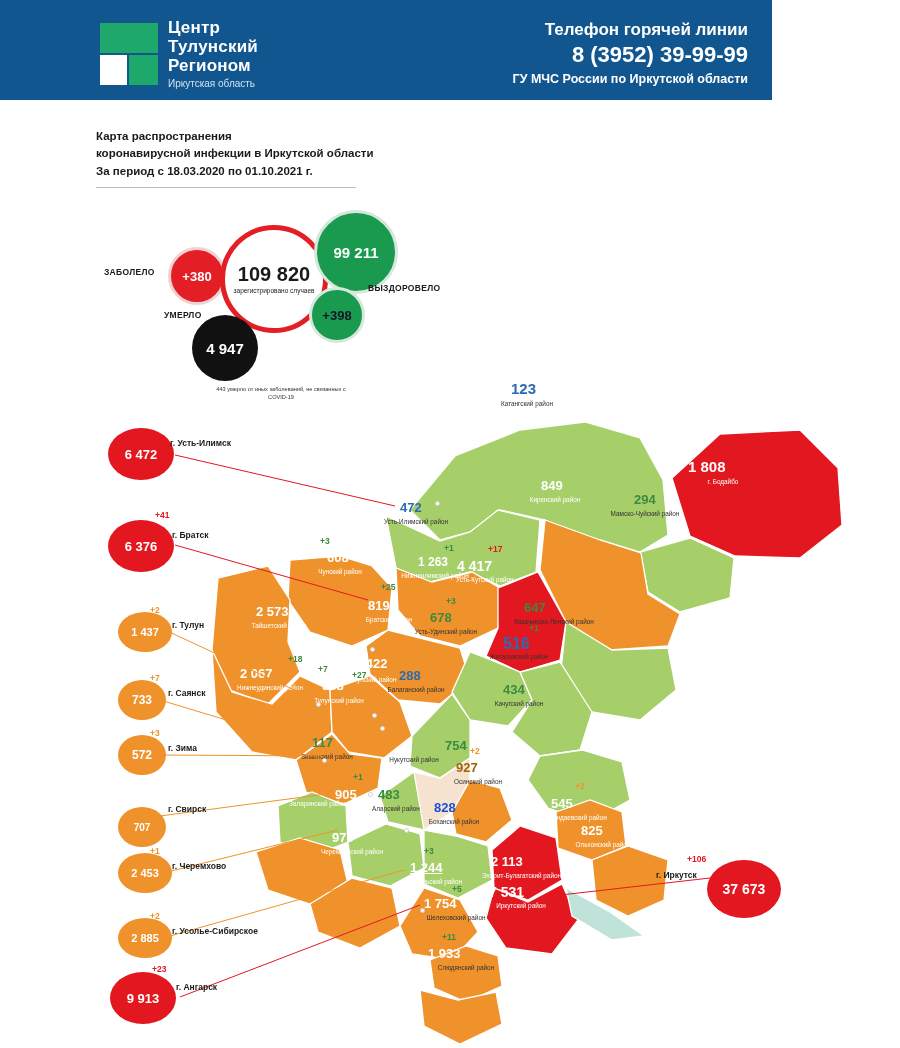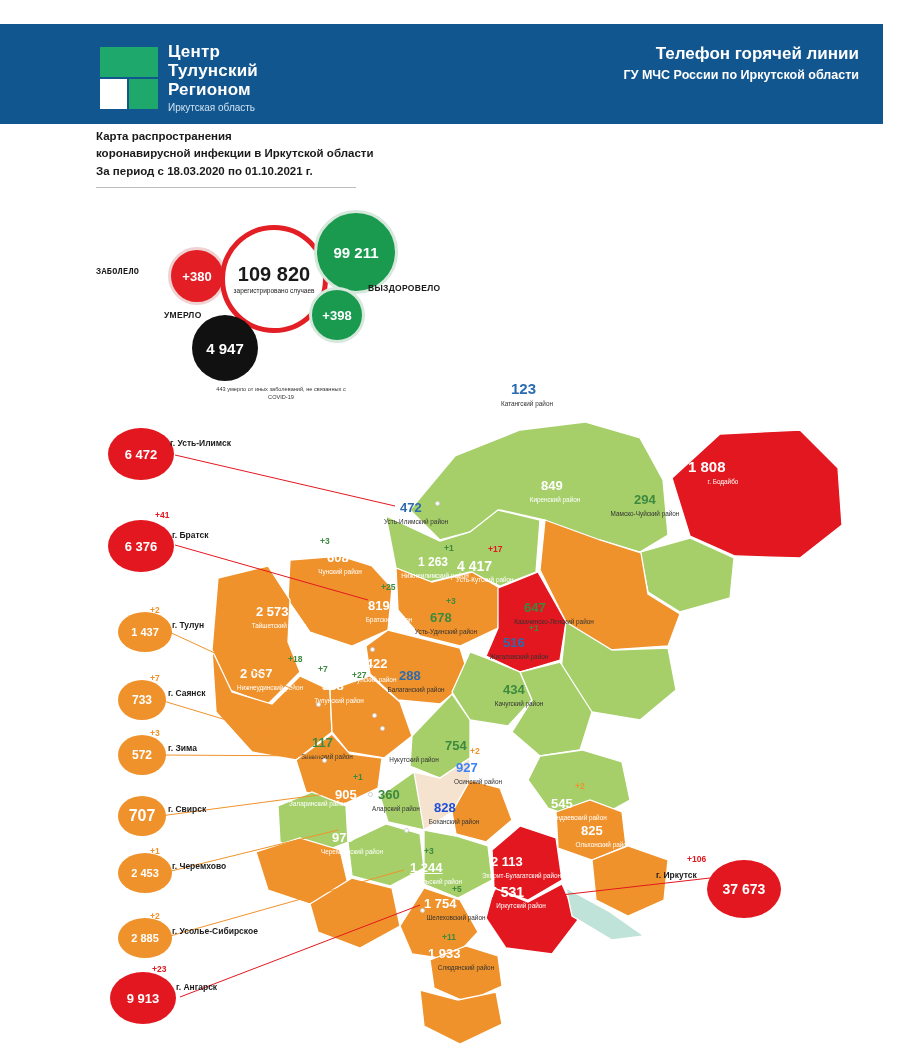--- a/index.html
+++ b/index.html
@@ -7,24 +7,23 @@
   body {
     width: 900px; height: 1048px;
     background: #ffffff;
     font-family: "Liberation Sans", sans-serif;
     color: #222;
     position: relative;
     overflow: hidden;
   }
   
   .header {
-    position: absolute; left:0; top:0; width:883px; height:100px;
+    position: absolute; left:0; top:0; width:772px; height:100px;
     background: #12568f;
     color: #ffffff;
-    margin-top: 24px;
   }
   .logo-wrap {
     position:absolute; left:100px; top:18px; display:flex; align-items:center; gap:10px;
   }
   .logo-mark { width:58px; height:62px; position:relative; }
   .logo-mark .sq1 { position:absolute; left:0; top:0; width:58px; height:30px; background:#1fa86b; }
   .logo-mark .sq2 { position:absolute; left:0; top:32px; width:27px; height:30px; background:#ffffff; }
   .logo-mark .sq3 { position:absolute; left:29px; top:32px; width:29px; height:30px; background:#1fa86b; }
   .logo-text { line-height:1.12; }
   .logo-text .l1, .logo-text .l2, .logo-text .l3 { font-weight:bold; font-size:17px; letter-spacing:.2px;}
@@ -41,24 +40,24 @@
   .title-block .d { font-size:11.5px; font-weight:bold; }
 
   
   .stats { position:absolute; left:96px; top:205px; width:420px; height:160px;}
   .circle { position:absolute; border-radius:50%; display:flex; align-items:center; justify-content:center; flex-direction:column; }
   .c-main { left:124px; top:20px; width:108px; height:108px; background:#ffffff; border:5px solid #e31e24; }
   .c-main .big { font-size:20px; font-weight:bold; color:#1a1a1a; }
   .c-main .sub { font-size:6.5px; color:#1a1a1a; margin-top:1px; text-align:center; line-height:1.15;}
   .c-red-delta { left:72px; top:42px; width:58px; height:58px; background:#e31e24; color:#fff; font-size:13px; font-weight:bold; border:3px solid #f0d2d3;}
   .c-green { left:218px; top:5px; width:84px; height:84px; background:#199a4f; color:#fff; font-size:15px; font-weight:bold; border:3px solid #d6e8dc;}
-  .c-green-delta { left:213px; top:82px; width:56px; height:56px; background:#199a4f; color:#ffffff; font-size:13px; font-weight:bold; border:3px solid #d6e8dc;}
+  .c-green-delta { left:213px; top:82px; width:56px; height:56px; background:#199a4f; color:#0f172a; font-size:13px; font-weight:bold; border:3px solid #d6e8dc;}
   .c-black { left:96px; top:110px; width:66px; height:66px; background:#111; color:#fff; font-size:15px; font-weight:bold; }
   .lbl { position:absolute; font-size:8.5px; font-weight:bold; color:#1a1a1a; letter-spacing:.3px;}
-  .lbl-zab { left:0px; top:62px;font-family:Liberation Mono, monospace; }
+  .lbl-zab { left:8px; top:62px; }
   .lbl-vyz { left:272px; top:78px; }
   .lbl-umer { left:68px; top:105px;}
   .note { position:absolute; left:115px; top:180px; width:140px; font-size:5.6px; color:#333; text-align:center; line-height:1.5;}
 
   
   .map { position:absolute; left:0; top:360px; width:900px; height:688px; }
   .map svg { display:block; }
 
   
   .pill {
@@ -90,20 +89,21 @@
     </div>
     <div class="logo-text">
       <div class="l1">Центр</div>
       <div class="l2">Тулунский</div>
       <div class="l3">Регионом</div>
       <div class="l4">Иркутская область</div>
     </div>
   </div>
   <div class="hotline">
     <div class="hl1">Телефон горячей линии</div>
+    <div class="hl2">8 (3952) 39-99-99</div>
     <div class="hl3">ГУ МЧС России по Иркутской области</div>
   </div>
 </div>
 
 <div class="title-block">
   <div class="t">Карта распространения</div>
   <div class="t">коронавирусной инфекции в Иркутской области</div>
   <div class="t">За период с 18.03.2020 по 01.10.2021 г.</div>
   <div class="rule"></div>
 </div>
@@ -230,21 +230,21 @@
   <div class="mname" style="left:312px; top:208px; width:56px; color:#ffffff;">Чунский район</div>
 
   <div class="mnum" style="left:368px; top:238px; font-size:13px; color:#ffffff;">819</div>
   <div class="delta gr" style="left:381px; top:222px;">+25</div>
   <div class="mname" style="left:360px; top:256px; width:58px; color:#ffffff;">Братский район</div>
 
   <div class="mnum" style="left:430px; top:250px; font-size:13px; color:#3c8a3f;">678</div>
   <div class="delta gr" style="left:446px; top:236px;">+3</div>
   <div class="mname" style="left:406px; top:268px; width:80px;">Усть-Удинский район</div>
 
-  <div class="mnum" style="left:503px; top:275px; font-size:13px; color:#2b6bb0;">516</div>
+  <div class="mnum" style="left:503px; top:275px; font-size:16px; color:#2b6bb0;">516</div>
   <div class="delta gr" style="left:529px; top:263px;">+1</div>
   <div class="mname" style="left:482px; top:293px; width:74px;">Жигаловский район</div>
 
   <div class="mnum" style="left:503px; top:322px; font-size:13px; color:#3c8a3f;">434</div>
   <div class="mname" style="left:482px; top:340px; width:74px;">Качугский район</div>
 
   <div class="mnum" style="left:256px; top:244px; font-size:13px; color:#ffffff;">2 573</div>
   <div class="mname" style="left:246px; top:262px; width:66px; color:#ffffff;">Тайшетский район</div>
 
   <div class="mnum" style="left:240px; top:306px; font-size:13px; color:#ffffff;">2 067</div>
@@ -261,29 +261,29 @@
 
   <div class="mnum" style="left:399px; top:308px; font-size:13px; color:#2b6bb0;">288</div>
   <div class="mname" style="left:380px; top:326px; width:72px;">Балаганский район</div>
 
   <div class="mnum" style="left:312px; top:375px; font-size:13px; color:#3c8a3f;">117</div>
   <div class="mname" style="left:295px; top:393px; width:64px;">Зиминский район</div>
 
   <div class="mnum" style="left:397px; top:378px; font-size:13px; color:#3c8a3f;margin-left:48px;">754</div>
   <div class="mname" style="left:383px; top:396px; width:62px;">Нукутский район</div>
 
-  <div class="mnum" style="left:456px; top:400px; font-size:13px; color:#3b82f6;">927</div>
+  <div class="mnum" style="left:456px; top:400px; font-size:13px; color:#a16207;">927</div>
   <div class="delta or" style="left:470px; top:386px;">+2</div>
   <div class="mname" style="left:449px; top:418px; width:58px;">Осинский район</div>
 
   <div class="mnum" style="left:335px; top:427px; font-size:13px; color:#ffffff;">905</div>
   <div class="delta gr" style="left:353px; top:412px;">+1</div>
   <div class="mname" style="left:283px; top:440px; width:70px; color:#ffffff;">Заларинский район</div>
 
-  <div class="mnum" style="left:378px; top:427px; font-size:13px; color:#3c8a3f;">360</div>
+  <div class="mnum" style="left:378px; top:427px; font-size:13px; color:#3c8a3f;">483</div>
   <div class="mname" style="left:366px; top:445px; width:60px;">Аларский район</div>
 
   <div class="mnum" style="left:434px; top:440px; font-size:13px; color:#1d4ed8;">828</div>
   <div class="mname" style="left:422px; top:458px; width:64px;">Боханский район</div>
 
   <div class="mnum" style="left:551px; top:436px; font-size:13px; color:#ffffff;">545</div>
   <div class="delta or" style="left:575px; top:421px;">+2</div>
   <div class="mname" style="left:539px; top:454px; width:74px; color:#ffffff;">Баяндаевский район</div>
 
   <div class="mnum" style="left:581px; top:463px; font-size:13px; color:#ffffff;">825</div>
@@ -338,21 +338,21 @@
   <div class="callout-label" style="left:172px; top:260px;">г. Тулун</div>
 
   <div class="delta or" style="left:150px; top:313px;">+7</div>
   <div class="pill orange" style="left:118px; top:320px; width:48px; height:40px; font-size:12px;">733</div>
   <div class="callout-label" style="left:168px; top:328px;">г. Саянск</div>
 
   <div class="delta or" style="left:150px; top:368px;">+3</div>
   <div class="pill orange" style="left:118px; top:375px; width:48px; height:40px; font-size:12px;">572</div>
   <div class="callout-label" style="left:168px; top:383px;">г. Зима</div>
 
-  <div class="pill orange" style="left:118px; top:436px; width:48px; height:40px; font-size:16px;">707</div>
+  <div class="pill orange" style="left:118px; top:447px; width:48px; height:40px; font-size:10px;">707</div>
   <div class="callout-label" style="left:168px; top:444px;">г. Свирск</div>
 
   <div class="delta or" style="left:150px; top:486px;">+1</div>
   <div class="pill orange" style="left:118px; top:493px; width:54px; height:40px; font-size:11px;">2 453</div>
   <div class="callout-label" style="left:172px; top:501px;">г. Черемхово</div>
 
   <div class="delta or" style="left:150px; top:551px;">+2</div>
   <div class="pill orange" style="left:118px; top:558px; width:54px; height:40px; font-size:11px;">2 885</div>
   <div class="callout-label" style="left:172px; top:566px;">г. Усолье-Сибирское</div>
 

